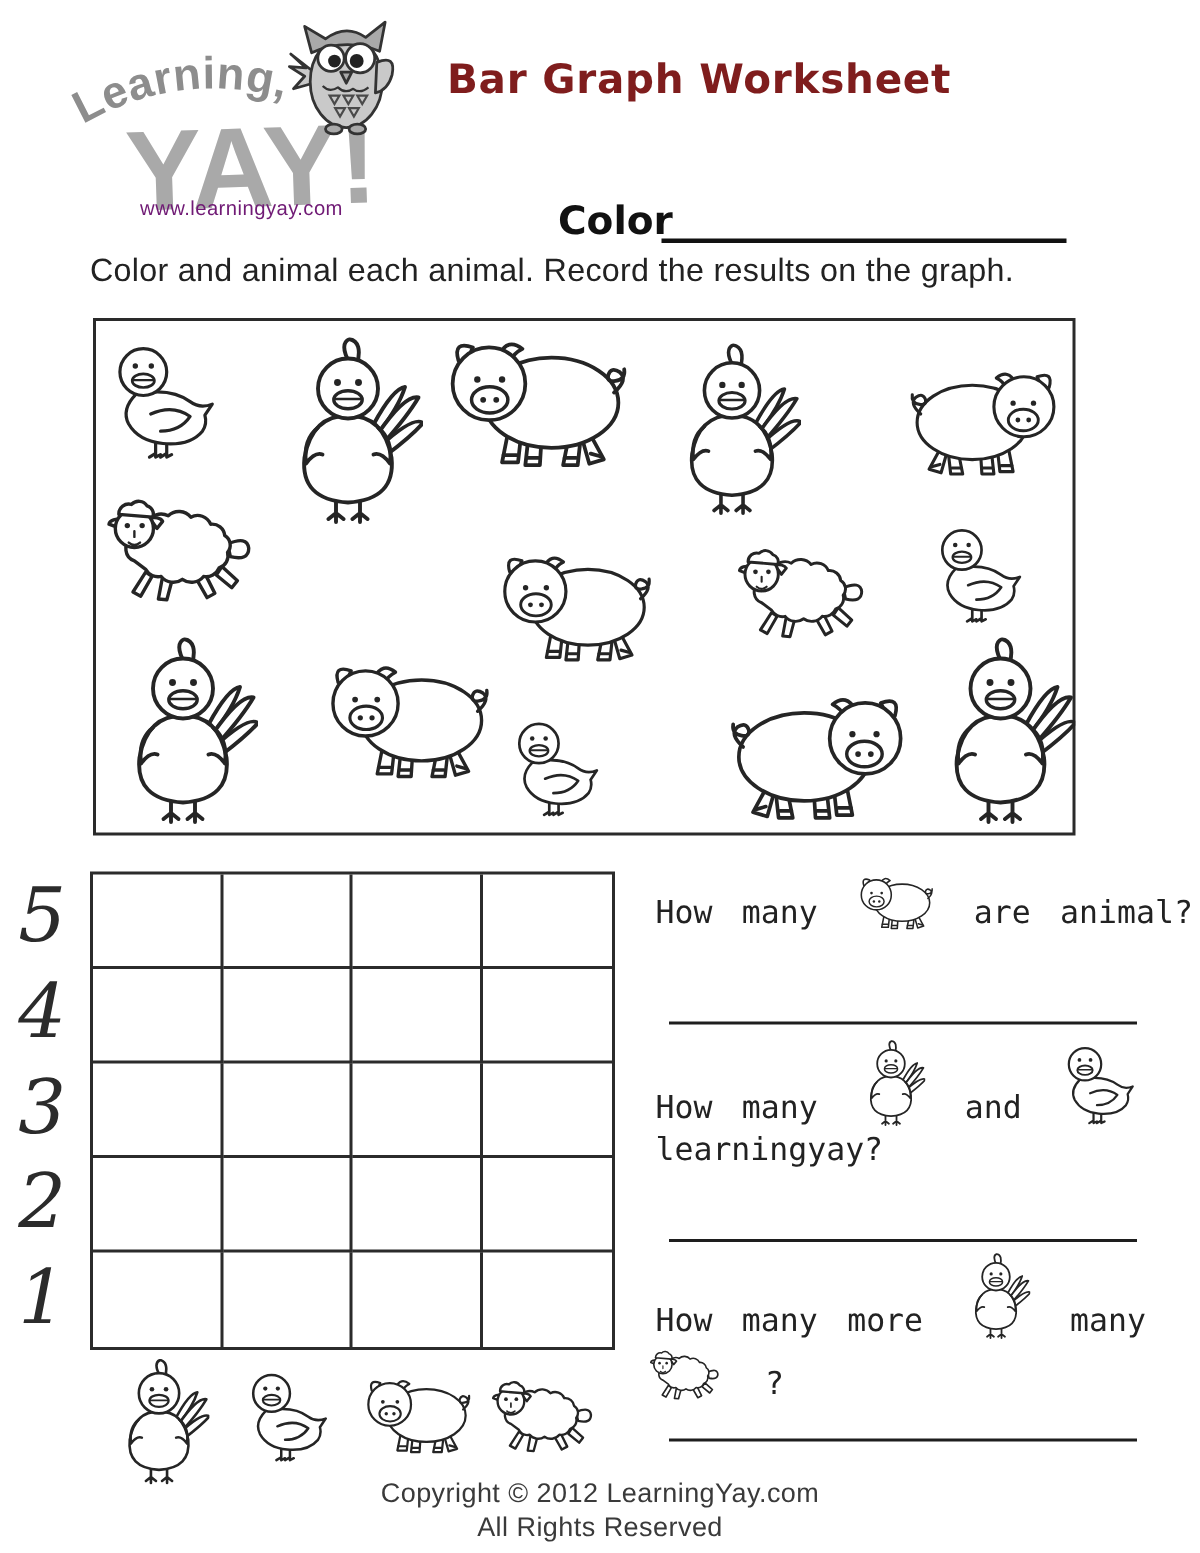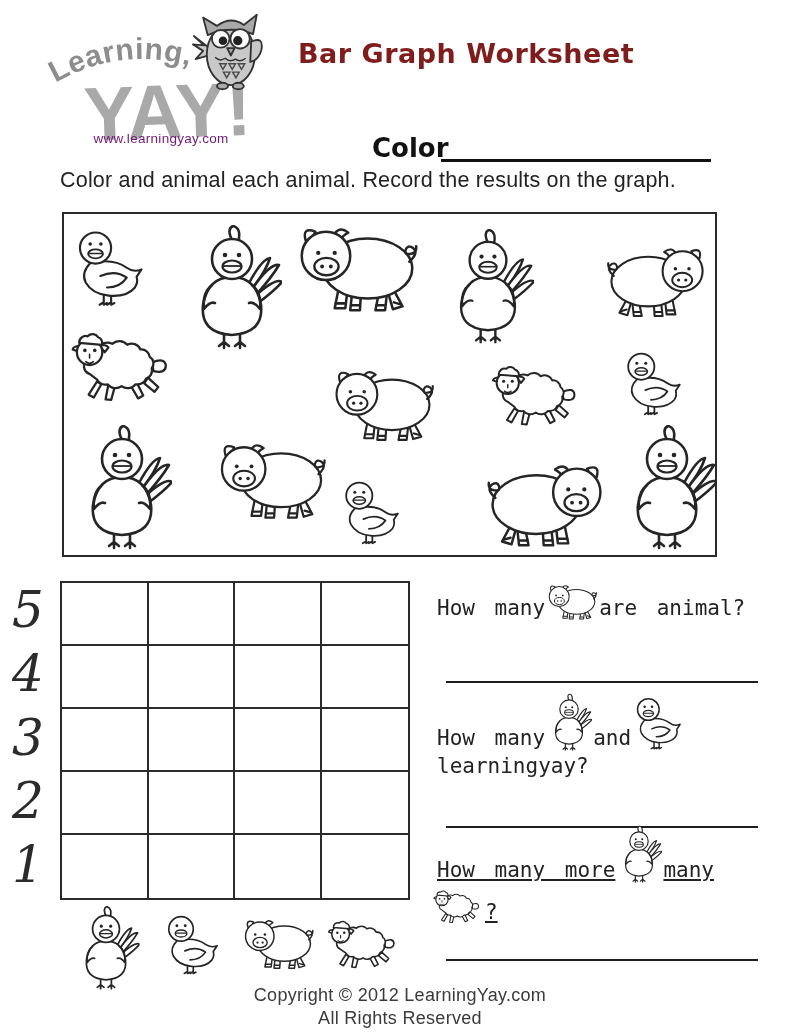--- a/index.html
+++ b/index.html
@@ -42,22 +42,22 @@
   .graph-cell:nth-child(n+17){border-bottom:none;}
   .col-icon{position:absolute;}
 
   
   .questions{position:absolute;left:437px;top:575px;width:330px;height:420px;
              font-family:"DejaVu Sans Mono",monospace;font-size:21px;color:#222;
              word-spacing:7px;}
   .q{position:absolute;left:0;width:330px;}
   .q[data-q="0"]{top:6px;}
   .q[data-q="1"]{top:118px;}
-  .q[data-q="2"]{top:250px;text-decoration:underline;}
-  .q-line{display:flex;align-items:flex-end;gap:1px;margin-bottom:2px;}
+  .q[data-q="2"]{top:260px;}
+  .q-line{display:flex;align-items:flex-end;gap:26px;margin-bottom:2px;}
   .q-line .q-text{line-height:26px;white-space:nowrap;}
   .q-icon{display:inline-block;flex:0 0 auto;}
   .q[data-q="2"] .q-line:nth-child(2){margin-left:-5px;margin-top:2px;}
   .answer-line{position:absolute;left:9px;width:312px;height:0;border-top:2px solid #1e1e1e;}
   .answer-line.a1{top:106px;}
   .answer-line.a2{top:251px;}
   .answer-line.a3{top:384px;}
 
   
   .footer{position:absolute;left:0;top:984px;width:800px;text-align:center;

